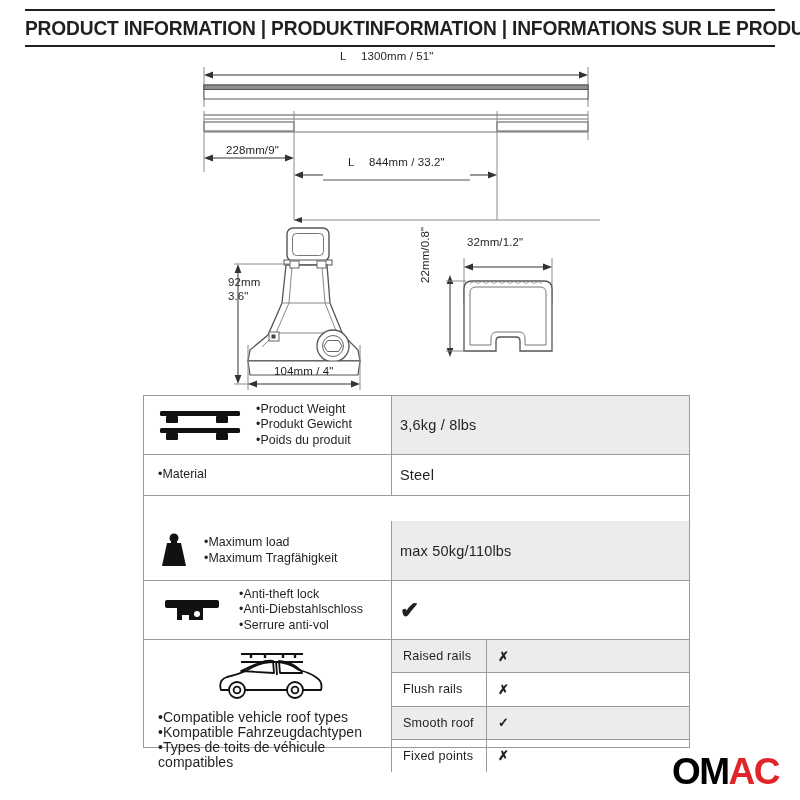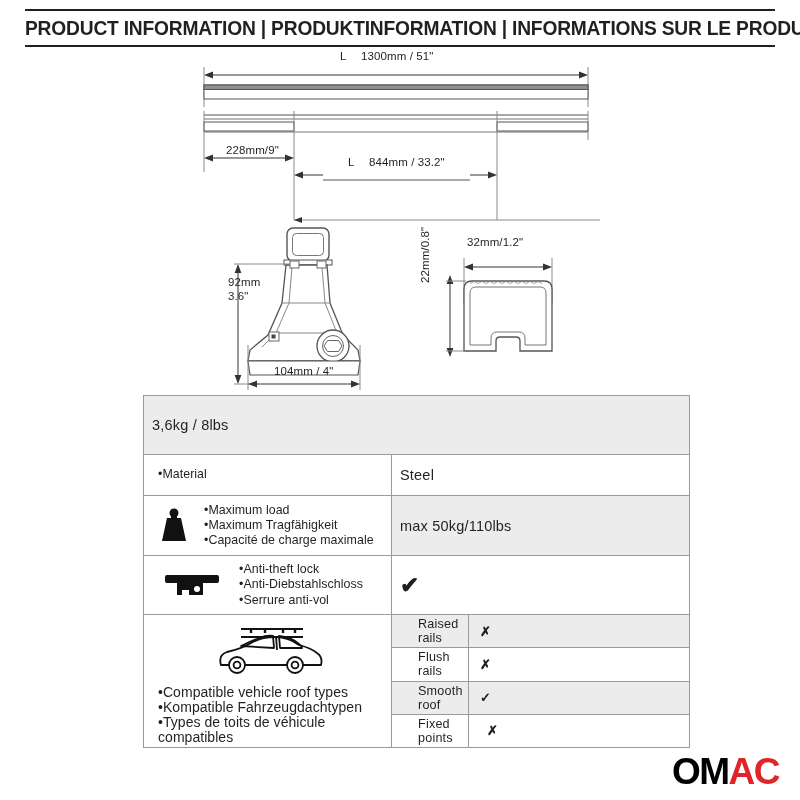--- a/index.html
+++ b/index.html
@@ -34,23 +34,23 @@
   .c-right{flex:1;box-sizing:border-box;display:flex;align-items:center;
            padding-left:8px;font-size:14.5px;letter-spacing:0.2px;}
   .shade{background:#ececec;}
   .labels{font-size:12.4px;line-height:15.2px;letter-spacing:0.05px;}
   .labels div{white-space:nowrap;}
   .ico{flex:0 0 auto;display:flex;align-items:center;justify-content:center;}
 
   
   .c-right.subwrap{padding-left:0;align-items:stretch;flex-direction:column;}
   .subrow{display:flex;flex:1;border-bottom:1px solid #9a9a9a;box-sizing:border-box;}
-  .subrow:last-child{border-bottom:none;gap:7px;}
-  .sub-name{width:77px;box-sizing:border-box;border-right:1px solid #9a9a9a;
-            display:flex;align-items:center;padding-left:26px;font-size:12.6px;}
+  .subrow:last-child{border-bottom:none;}
+  .sub-name{width:95px;box-sizing:border-box;border-right:1px solid #9a9a9a;
+            display:flex;align-items:center;padding-left:11px;font-size:12.6px;}
   .sub-val{flex:1;display:flex;align-items:center;padding-left:11px;
            font-size:13px;font-weight:bold;}
 
   .c-left.roofcell{flex-direction:column;justify-content:center;align-items:center;}
   .roof-labels{font-size:14px;line-height:15.2px;align-self:flex-start;
                padding-left:14px;margin-top:6px;}
 
   
   .logo{position:absolute;left:648px;top:752px;height:40px;
         font-size:37px;font-weight:bold;letter-spacing:-1.5px;line-height:40px;}
@@ -169,47 +169,65 @@
   <div class="dimtxt" style="left:228px;top:290px;">3.6"</div>
 
   <div class="dimtxt" style="left:274px;top:365px;">104mm / 4"</div>
 
   <div class="dimtxt" style="left:467px;top:236px;">32mm/1.2"</div>
   <div class="dimtxt" style="left:419px;top:283px;transform:rotate(-90deg);transform-origin:left top;">22mm/0.8"</div>
 
   <div class="spec">
 
     <div class="srow" style="height:59px;">
+      <div class="c-left">
+        <div class="ico" style="width:112px;">
+          <svg width="84" height="40" viewBox="0 0 84 40">
+            <g fill="#111">
+              <rect x="2" y="6" width="80" height="5" rx="1.5"></rect>
+              <rect x="8" y="11" width="12" height="7" rx="1"></rect>
+              <rect x="58" y="11" width="12" height="7" rx="1"></rect>
+              <rect x="2" y="23" width="80" height="5" rx="1.5"></rect>
+              <rect x="8" y="28" width="12" height="7" rx="1"></rect>
+              <rect x="58" y="28" width="12" height="7" rx="1"></rect>
+            </g>
+          </svg>
+        </div>
+        <div class="labels">
+          <div>•Product Weight</div>
+          <div>•Produkt Gewicht</div>
+          <div>•Poids du produit</div>
+        </div>
+      </div>
       <div class="c-right shade">3,6kg / 8lbs</div>
     </div>
 
     <div class="srow" style="height:41px;">
       <div class="c-left" style="padding-left:14px;">
         <div class="labels">
           <div>•Material</div>
         </div>
       </div>
       <div class="c-right">Steel</div>
     </div>
 
-    <div class="srow" style="height:60px;">
+    <div class="srow" style="height:60px;margin-top:25px;">
       <div class="c-left">
         <div class="ico" style="width:60px;">
           <svg width="40" height="40" viewBox="0 0 40 40">
             <g fill="#111">
               <circle cx="20" cy="7" r="4.5"></circle>
               <rect x="17" y="9" width="6" height="4"></rect>
               <path d="M13,12 L27,12 L32,35 L8,35 Z"></path>
             </g>
           </svg>
         </div>
         <div class="labels">
           <div>•Maximum load</div>
           <div>•Maximum Tragfähigkeit</div>
-          <div>•Capacité de charge maximale</div>
         </div>
       </div>
       <div class="c-right shade">max 50kg/110lbs</div>
     </div>
 
     <div class="srow" style="height:59px;">
       <div class="c-left">
         <div class="ico" style="width:95px;">
           <svg width="66" height="34" viewBox="0 0 66 34">
             <g fill="#111">

